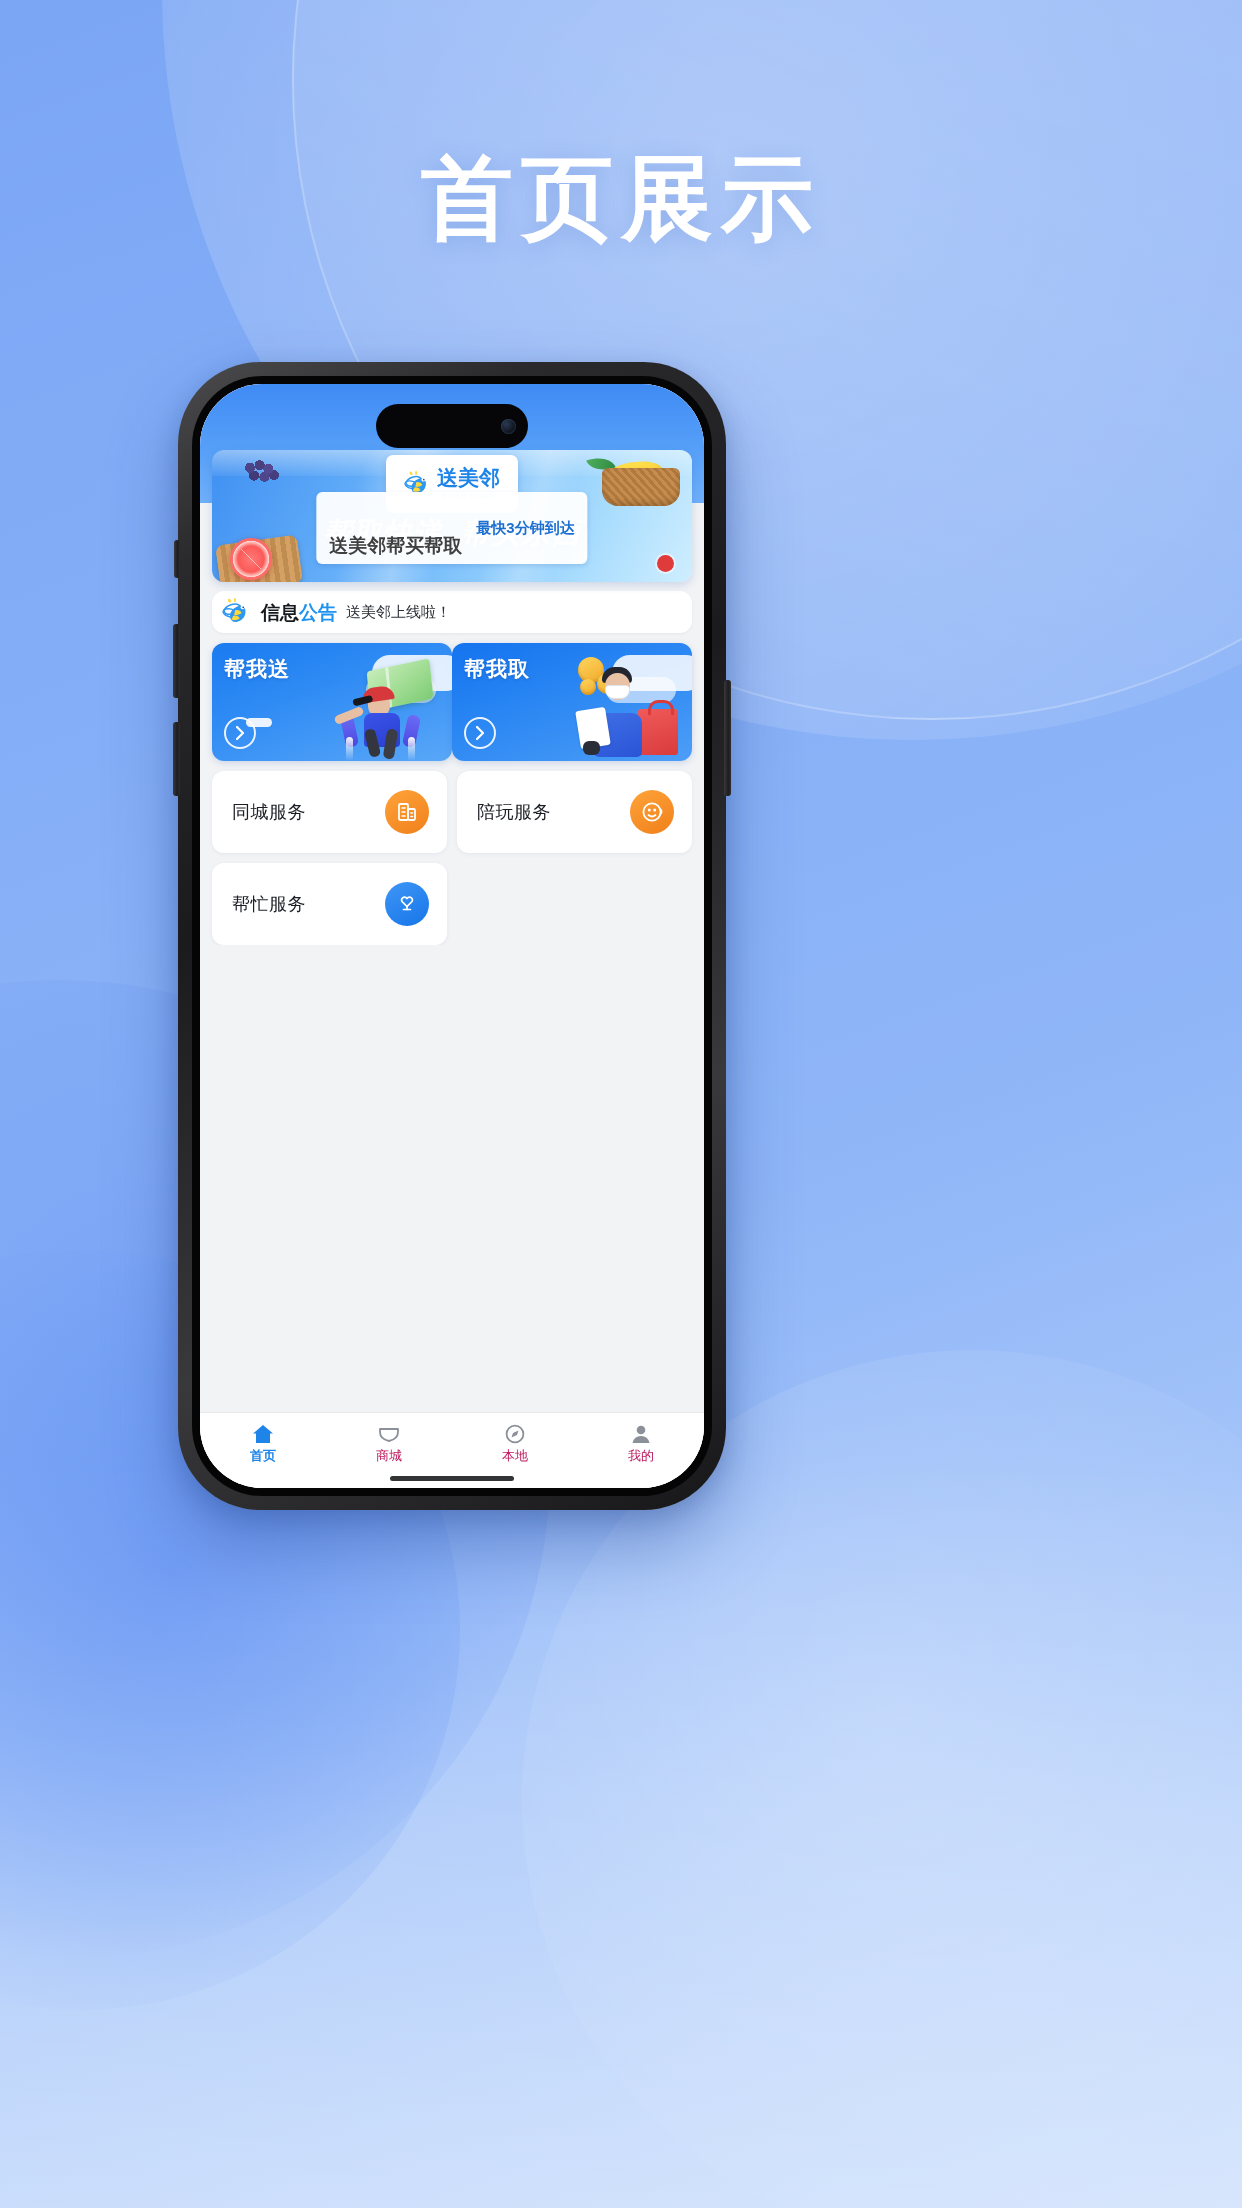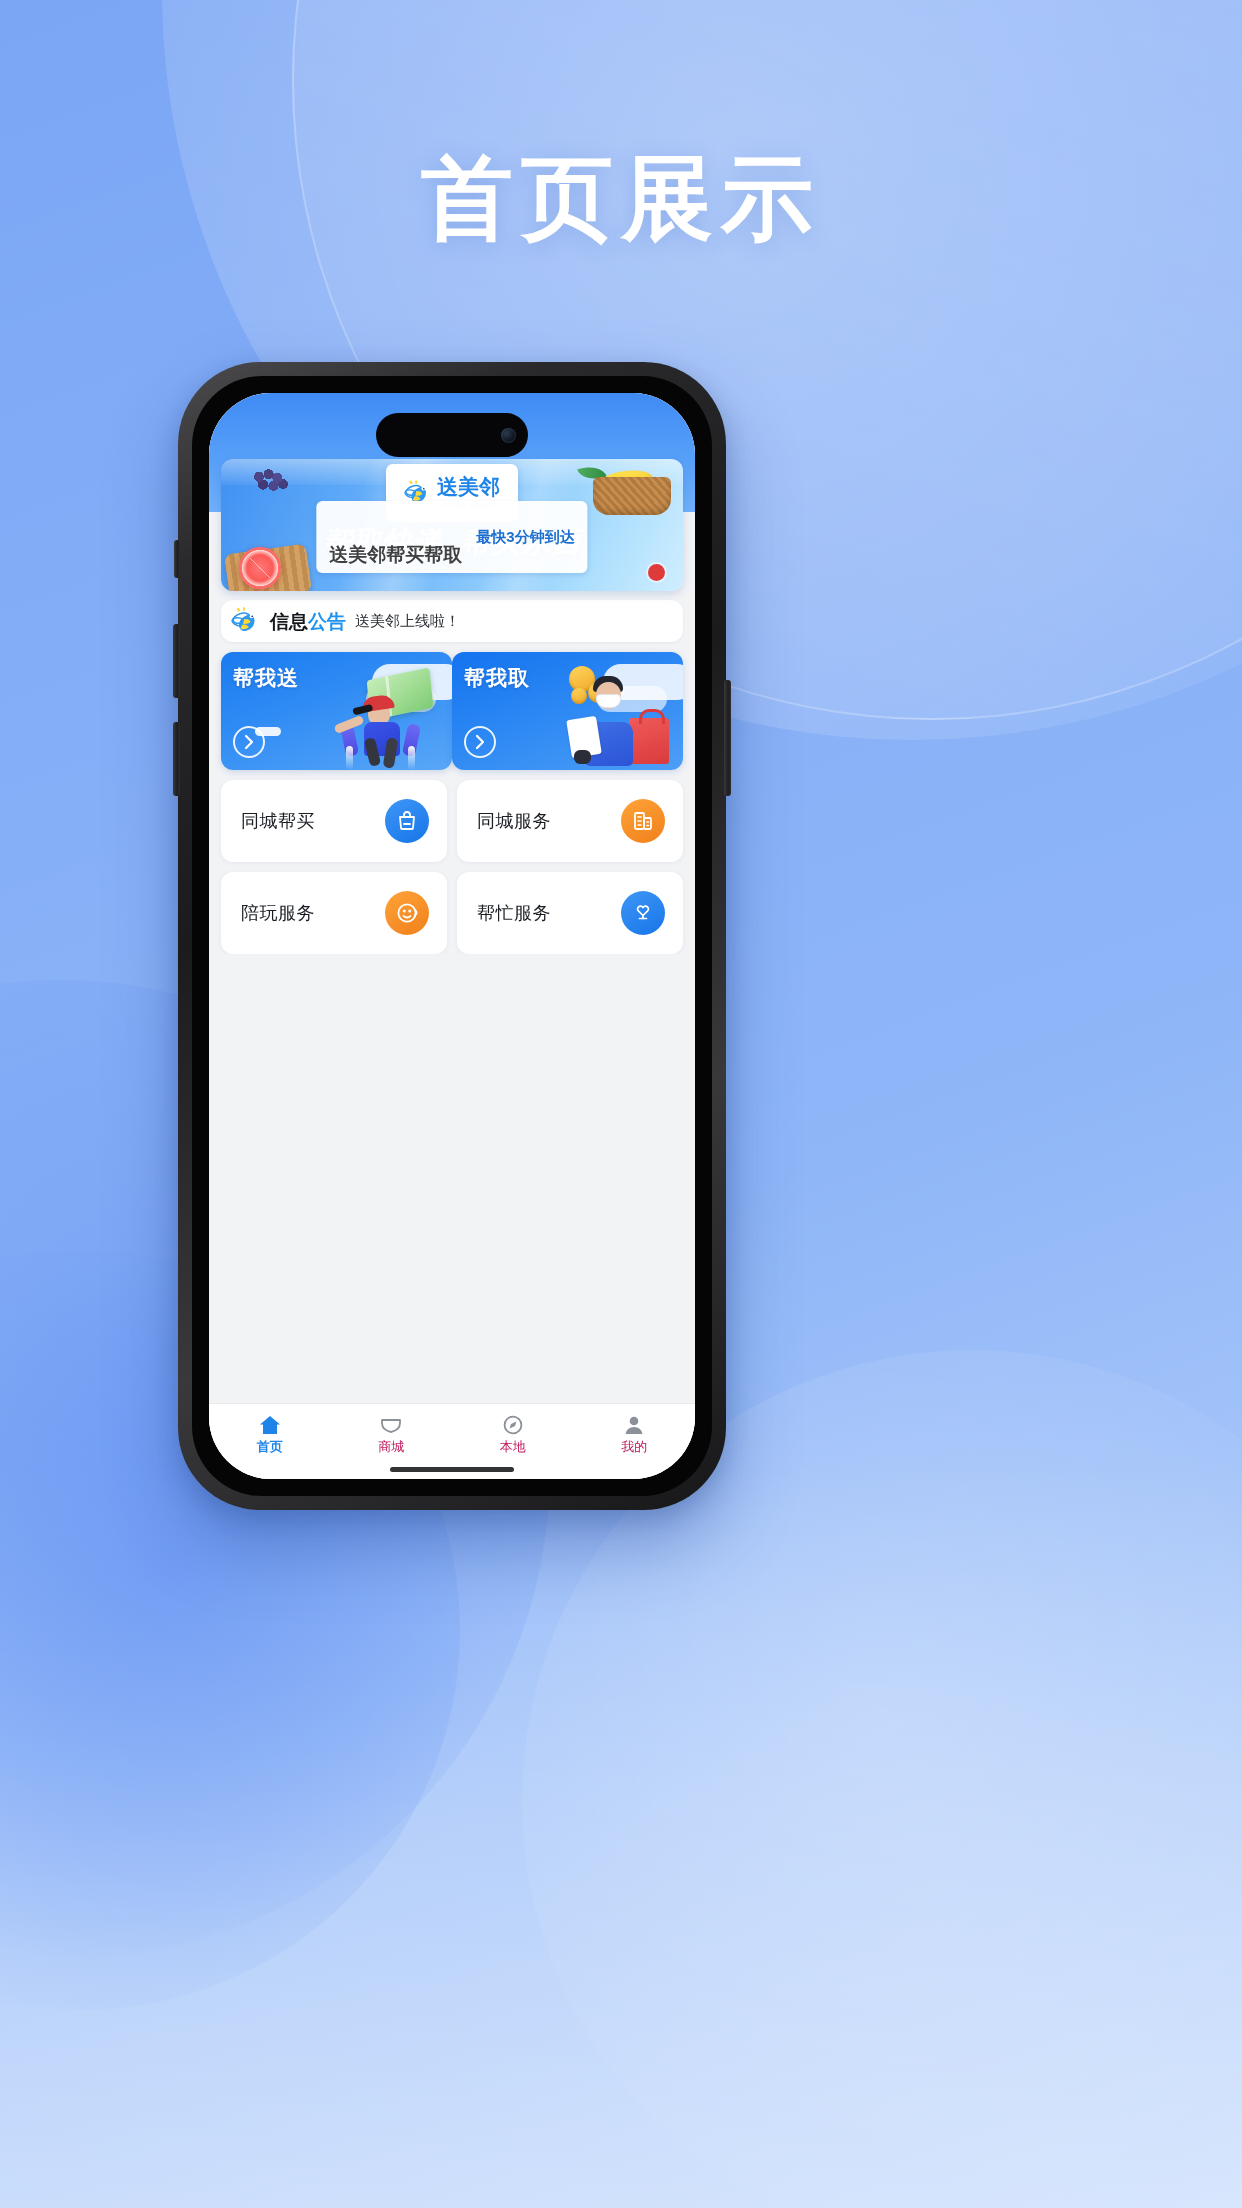--- a/index.html
+++ b/index.html
@@ -88,21 +88,21 @@
     box-shadow:
        0 36px 70px rgba(25,60,140,0.35),
        0 8px 24px rgba(20,50,120,0.22);
     padding: 14px;
   }
   .phone-inner {
     position: relative;
     width: 100%; height: 100%;
     border-radius: 70px;
     background: #050506;
-    padding: 17px;
+    padding: 8px;
   }
   .screen {
     position: relative;
     width: 100%; height: 100%;
     border-radius: 62px;
     overflow: hidden;
     background: #f1f2f4;
     display: flex;
     flex-direction: column;
   }
@@ -666,30 +666,20 @@
             <div class="arrow-btn">
               <svg width="14" height="16" viewBox="0 0 14 16">
                 <path d="M4 2 L10 8 L4 14" fill="none" stroke="#ffffff" stroke-width="2.2" stroke-linecap="round" stroke-linejoin="round"></path>
               </svg>
             </div>
           </div>
         </div>
 
         <div class="services">
 
-          <div class="svc">
-            <span class="svc-label">同城帮买</span>
-            <span class="svc-icon blue">
-              <svg width="24" height="24" viewBox="0 0 24 24">
-                <path d="M5 8 h14 l-1 11 a1 1 0 0 1 -1 1 H7 a1 1 0 0 1 -1 -1 z" fill="none" stroke="#ffffff" stroke-width="1.8" stroke-linejoin="round"></path>
-                <path d="M9 8 V6 a3 3 0 0 1 6 0 v2" fill="none" stroke="#ffffff" stroke-width="1.8" stroke-linecap="round"></path>
-                <path d="M9 15 h6" stroke="#ffffff" stroke-width="1.8" stroke-linecap="round"></path>
-              </svg>
-            </span>
-          </div>
 
           <div class="svc">
             <span class="svc-label">同城服务</span>
             <span class="svc-icon orange">
               <svg width="24" height="24" viewBox="0 0 24 24">
                 <rect x="4" y="4" width="9" height="16" rx="1.2" fill="none" stroke="#ffffff" stroke-width="1.8"></rect>
                 <rect x="13" y="9" width="7" height="11" rx="1.2" fill="none" stroke="#ffffff" stroke-width="1.8"></rect>
                 <path d="M7 8 h3 M7 12 h3 M7 16 h3 M16 13 h1.5 M16 16.5 h1.5" stroke="#ffffff" stroke-width="1.6" stroke-linecap="round"></path>
               </svg>
             </span>

